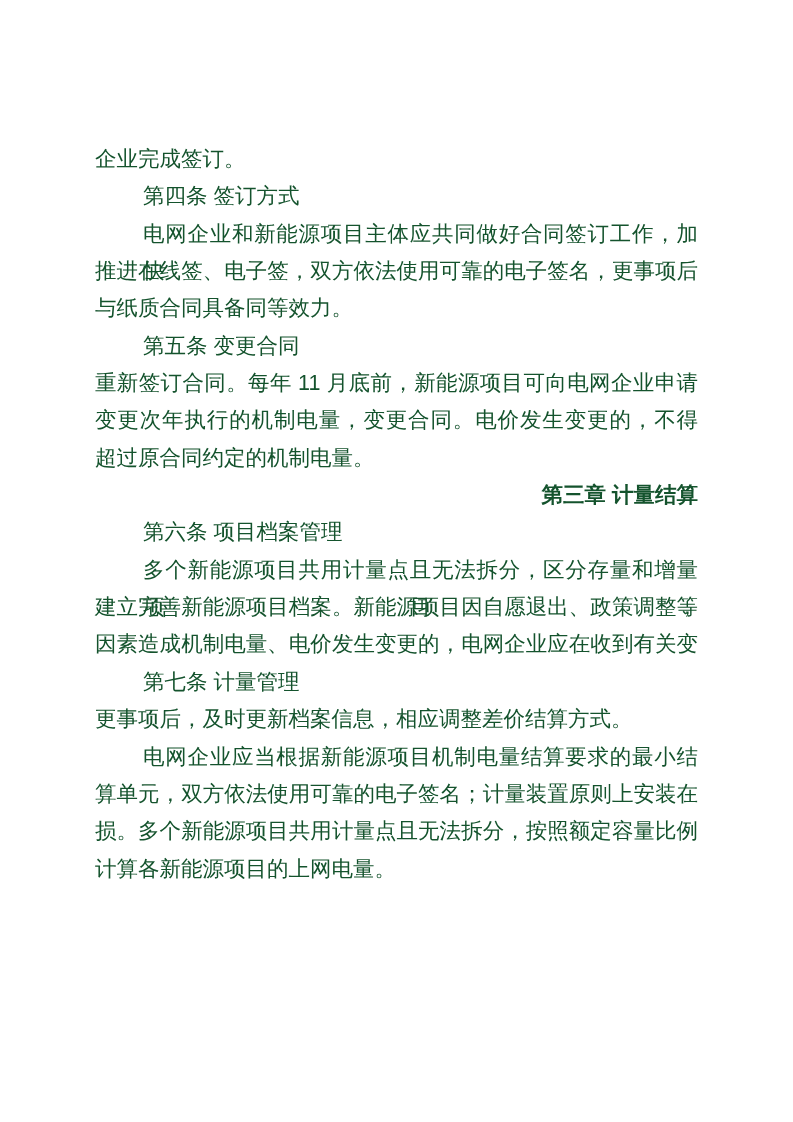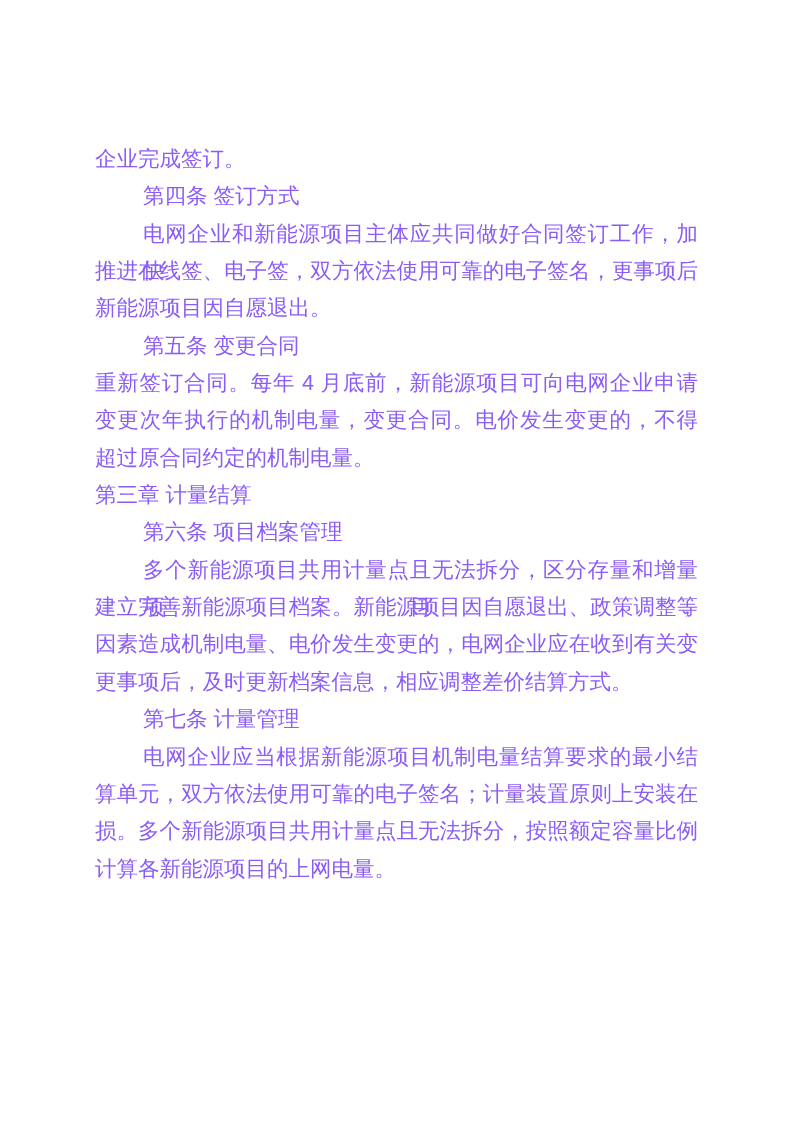--- a/index.html
+++ b/index.html
@@ -34,44 +34,45 @@
   }
   .line.indent {
     padding-left: 48px;
   }
   .line.justify {
     white-space: normal;
     text-align: justify;
     text-align-last: justify;
   }
   .line.center {
-    text-align: left;
+    text-align: right;
     padding-left: 0;
+    font-weight: bold;
   }
 </style>
 </head>
 <body style="background: rgb(255, 255, 255);">
 
-<div class="page" style="color: #8b5cf6;">
+<div class="page" style="color: #14532d;">
   <div class="text-block">
 
   <div class="line">企业完成签订。</div>
       <div class="line indent">第四条 签订方式</div>
       <div class="line indent justify">电网企业和新能源项目主体应共同做好合同签订工作，加快</div>
       <div class="line justify">推进在线签、电子签，双方依法使用可靠的电子签名，更事项后</div>
-      <div class="line">新能源项目因自愿退出。</div>
+      <div class="line">与纸质合同具备同等效力。</div>
       <div class="line indent">第五条 变更合同</div>
-      <div class="line justify">重新签订合同。每年 4 月底前，新能源项目可向电网企业申请</div>
+      <div class="line justify">重新签订合同。每年 11 月底前，新能源项目可向电网企业申请</div>
       <div class="line justify">变更次年执行的机制电量，变更合同。电价发生变更的，不得</div>
       <div class="line">超过原合同约定的机制电量。</div>
       <div class="line center">第三章 计量结算</div>
       <div class="line indent">第六条 项目档案管理</div>
       <div class="line indent justify">多个新能源项目共用计量点且无法拆分，区分存量和增量项目，</div>
       <div class="line justify">建立完善新能源项目档案。新能源项目因自愿退出、政策调整等</div>
       <div class="line justify">因素造成机制电量、电价发生变更的，电网企业应在收到有关变</div>
+      <div class="line indent">第七条 计量管理</div>
       <div class="line">更事项后，及时更新档案信息，相应调整差价结算方式。</div>
-      <div class="line indent">第七条 计量管理</div>
       <div class="line indent justify">电网企业应当根据新能源项目机制电量结算要求的最小结</div>
       <div class="line justify">算单元，双方依法使用可靠的电子签名；计量装置原则上安装在</div>
       <div class="line justify">损。多个新能源项目共用计量点且无法拆分，按照额定容量比例</div>
       <div class="line">计算各新能源项目的上网电量。</div>
     </div>
 </div>
 
 </body></html>

